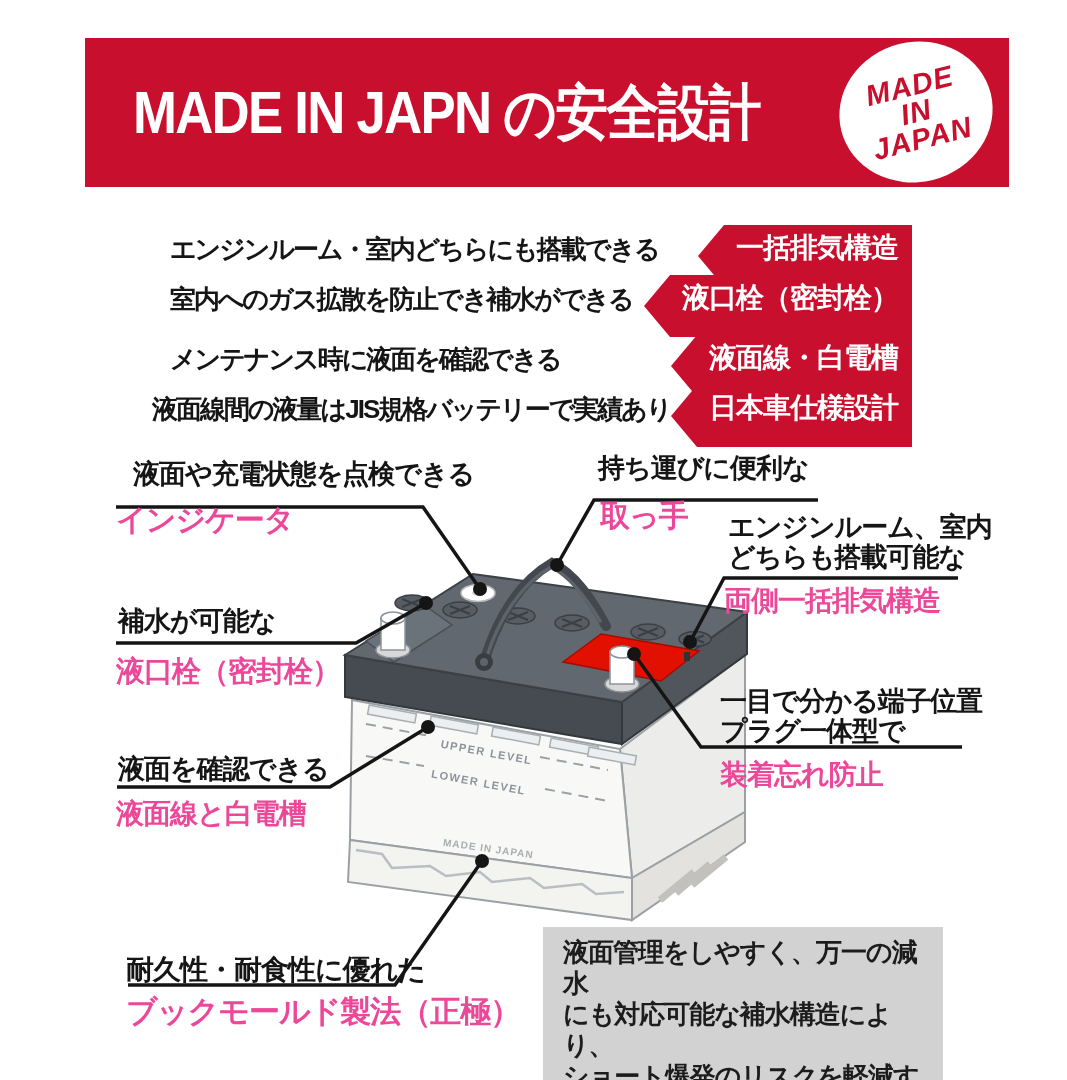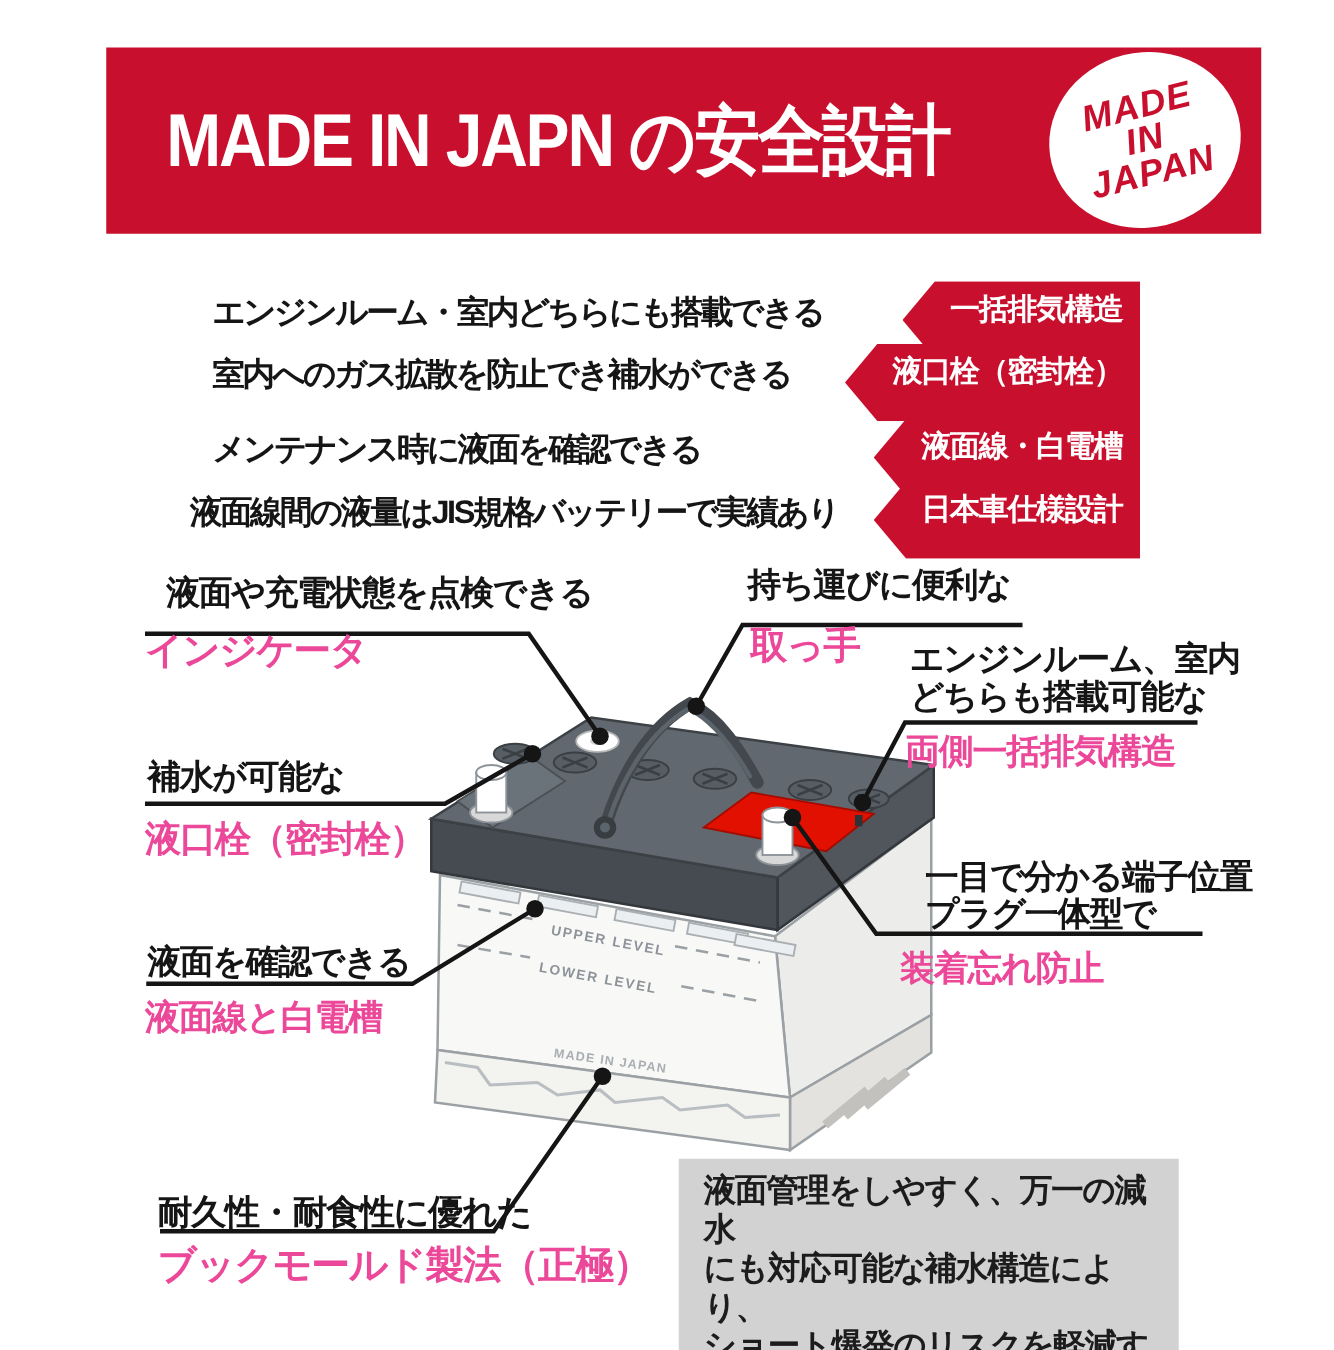--- a/index.html
+++ b/index.html
@@ -12,21 +12,21 @@
         transform:scaleX(0.88);transform-origin:left center;}
   .stamp{position:absolute;right:16px;top:4px;width:154px;height:140px;background:#ffffff;border-radius:50%;
         display:flex;align-items:center;justify-content:center;transform:rotate(-14deg);}
   .stamp-text{color:#c8102e;font-style:italic;font-weight:700;font-size:29px;line-height:27px;
         text-align:center;letter-spacing:1px;}
   
   .feat-text{position:absolute;left:170px;font-size:26px;font-weight:700;color:#151515;
         letter-spacing:-2px;white-space:nowrap;}
   .feat-text.r4{left:152px;}
   .badge{position:absolute;right:155px;height:46px;line-height:46px;background:#c8102e;color:#ffffff;
-        font-size:24px;font-weight:700;letter-spacing:-1px;padding:0 14px 16px 38px;white-space:nowrap;
+        font-size:28px;font-weight:700;letter-spacing:-1px;padding:0 14px 16px 38px;white-space:nowrap;
         clip-path:polygon(0 50%, 26px 0%, 100% 0%, 100% 100%, 26px 100%);}
   
   .c-desc{position:absolute;font-size:27px;font-weight:700;color:#151515;letter-spacing:-1px;white-space:nowrap;}
   .c-desc.two{line-height:30px;}
   .c-label{position:absolute;font-size:30px;font-weight:800;color:#ec4899;letter-spacing:-1px;white-space:nowrap;}
   .note-box{position:absolute;left:120px;top:836px;width:196px;background:#d2d2d2;
         font-size:21px;font-weight:700;color:#1c1c1c;line-height:28px;padding:7px 9px;letter-spacing:0;}
   .safety-box{position:absolute;left:543px;top:927px;width:400px;background:#d2d2d2;
         font-size:26px;font-weight:700;color:#1c1c1c;line-height:31px;padding:10px 12px 8px 20px;
         letter-spacing:-1px;box-sizing:border-box;}
@@ -171,21 +171,21 @@
 
   <div class="c-desc two" style="left:728px;top:512px">
     <div>エンジンルーム、室内</div>
     <div>どちらも搭載可能な</div>
   </div>
   <div class="c-label" style="left:724px;top:582px;font-size:28px">両側一括排気構造</div>
 
   <div class="c-desc" style="left:118px;top:603px">補水が可能な</div>
   <div class="c-label" style="left:116px;top:652px;font-size:29px">液口栓（密封栓）</div>
 
-  <div class="c-desc two" style="left:740px;top:686px">
+  <div class="c-desc two" style="left:720px;top:686px">
     <div>一目で分かる端子位置</div>
     <div>プラグ一体型で</div>
   </div>
   <div class="c-label" style="left:720px;top:756px;font-size:28px">装着忘れ防止</div>
 
   <div class="c-desc" style="left:118px;top:751px">液面を確認できる</div>
   <div class="c-label" style="left:116px;top:795px;font-size:28px">液面線と白電槽</div>
 
   <div class="c-desc" style="left:126px;top:951px;font-size:28px">耐久性・耐食性に優れた</div>
   <div class="c-label" style="left:126px;top:991px;font-size:31px">ブックモールド製法（正極）</div>

